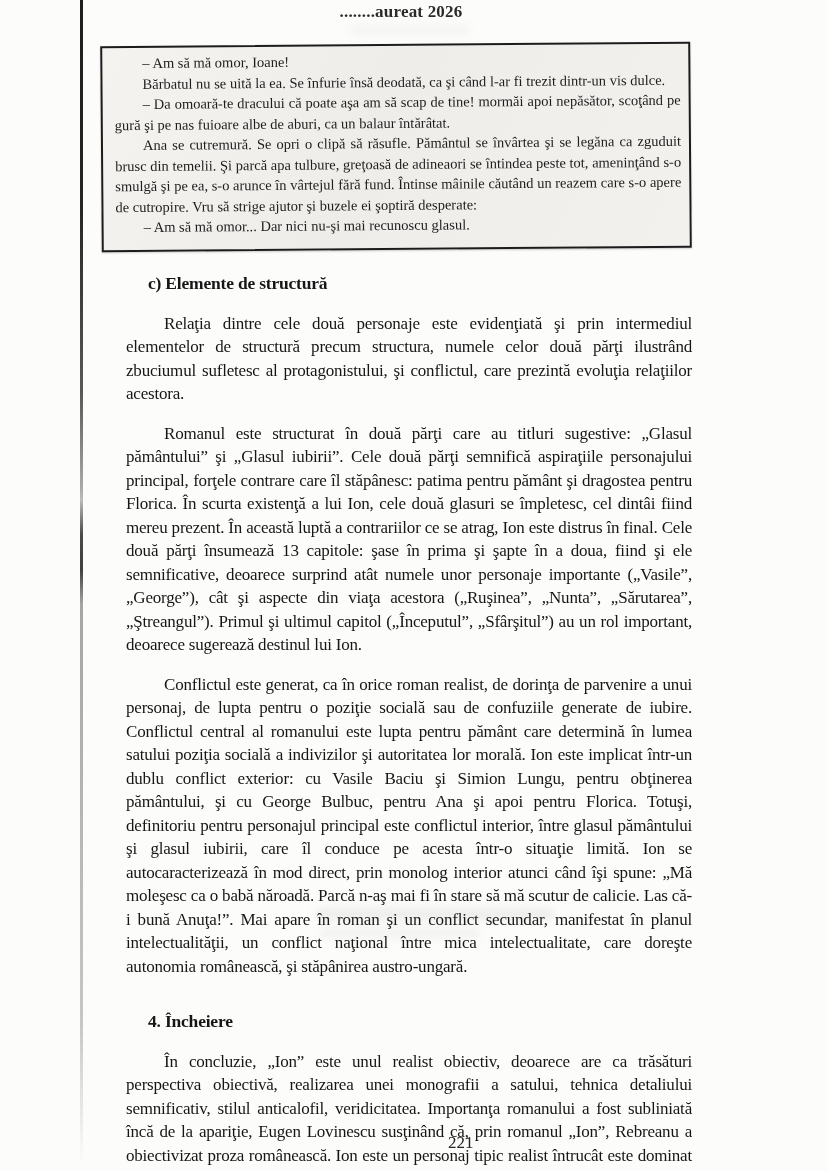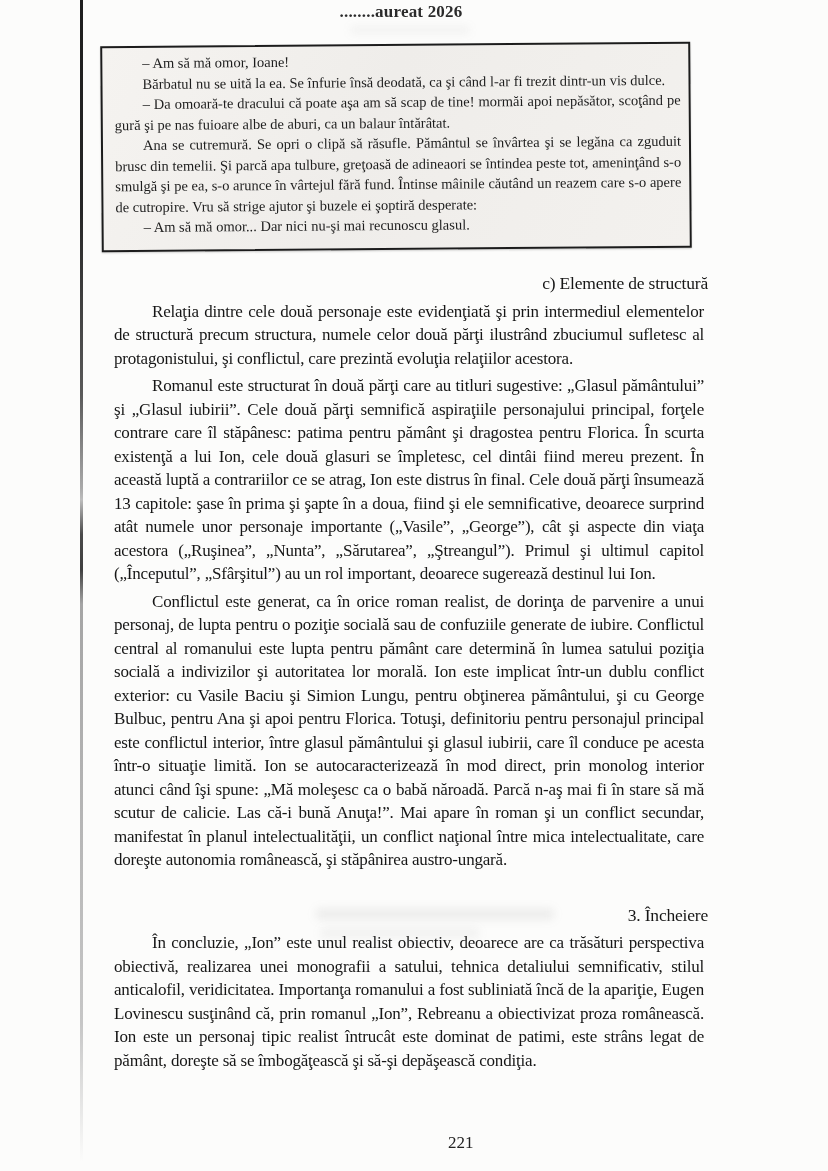--- a/index.html
+++ b/index.html
@@ -59,31 +59,31 @@
     position:absolute;
     left:110px;top:272px;
     width:598px;
     font-size:17px;
     line-height:23.5px;
     letter-spacing:-0.2px;
     text-align:justify;
     color:#161616;
   }
   .section-heading{
-    font-weight:normal;
+    font-weight:bold;
     font-size:17.5px;
     margin:0 0 2px 0;
     padding-left:38px;
-    text-align:right;
+    text-align:left;
   }
   .section-heading.second{
     margin-top:32px;
   }
   .body-para{
-    margin:4px;
+    margin:16px;
     text-indent:38px;
   }
   .body-para b{font-weight:normal;}
   
   .page-number{
     position:absolute;
     top:1133px;left:448px;
     font-size:17px;
     color:#222;
   }
@@ -121,21 +121,21 @@
   <div class="content">
 
     <p class="section-heading">c) Elemente de structură</p>
 
     <div>
         <p class="body-para"><span>Relaţia dintre cele două personaje este evidenţiată şi prin intermediul elementelor de structură precum structura, numele celor două părţi ilustrând zbuciumul sufletesc al protagonistului, şi conflictul, care prezintă evoluţia relaţiilor acestora.</span></p>
         <p class="body-para"><span>Romanul este </span><b>structurat</b><span> în două părţi care au titluri sugestive: „Glasul pământului” şi „Glasul iubirii”. Cele două părţi semnifică aspiraţiile personajului principal, forţele contrare care îl stăpânesc: patima pentru pământ şi dragostea pentru Florica. În scurta existenţă a lui Ion, cele două glasuri se împletesc, cel dintâi fiind mereu prezent. În această luptă a contrariilor ce se atrag, Ion este distrus în final. Cele două părţi însumează 13 capitole: şase în prima şi şapte în a doua, fiind şi ele semnificative, deoarece surprind atât numele unor personaje importante („Vasile”, „George”), cât şi aspecte din viaţa acestora („Ruşinea”, „Nunta”, „Sărutarea”, „Ştreangul”). Primul şi ultimul capitol („Începutul”, „Sfârşitul”) au un rol important, deoarece sugerează destinul lui Ion.</span></p>
         <p class="body-para"><b>Conflictul</b><span> este generat, ca în orice roman realist, de dorinţa de parvenire a unui personaj, de lupta pentru o poziţie socială sau de confuziile generate de iubire. </span><b>Conflictul central</b><span> al romanului este lupta pentru pământ care determină în lumea satului poziţia socială a indivizilor şi autoritatea lor morală. Ion este implicat într-un </span><b>dublu conflict exterior</b><span>: cu Vasile Baciu şi Simion Lungu, pentru obţinerea pământului, şi cu George Bulbuc, pentru Ana şi apoi pentru Florica. Totuşi, definitoriu pentru personajul principal este </span><b>conflictul interior</b><span>, între glasul pământului şi glasul iubirii, care îl conduce pe acesta într-o situaţie limită. Ion se autocaracterizează în mod direct, prin monolog interior atunci când îşi spune: „Mă moleşesc ca o babă năroadă. Parcă n-aş mai fi în stare să mă scutur de calicie. Las că-i bună Anuţa!”. Mai apare în roman şi un conflict secundar, manifestat în planul intelectualităţii, un </span><b>conflict naţional</b><span> între mica intelectualitate, care doreşte autonomia românească, şi stăpânirea austro-ungară.</span></p>
       </div>
 
-    <p class="section-heading second">3. Încheiere</p>
+    <p class="section-heading second">4. Încheiere</p>
 
     <div>
         <p class="body-para"><span>În concluzie, „Ion” este unul realist obiectiv, deoarece are ca trăsături perspectiva obiectivă, realizarea unei monografii a satului, tehnica detaliului semnificativ, stilul anticalofil, veridicitatea. Importanţa romanului a fost subliniată încă de la apariţie, Eugen Lovinescu susţinând că, prin romanul „Ion”, Rebreanu a obiectivizat proza românească. Ion este un personaj tipic realist întrucât este dominat de patimi, este strâns legat de pământ, doreşte să se îmbogăţească şi să-şi depăşească condiţia.</span></p>
       </div>
 
   </div>
 
   <div class="smudge smudge-1"></div>
   <div class="smudge smudge-2"></div>
 

